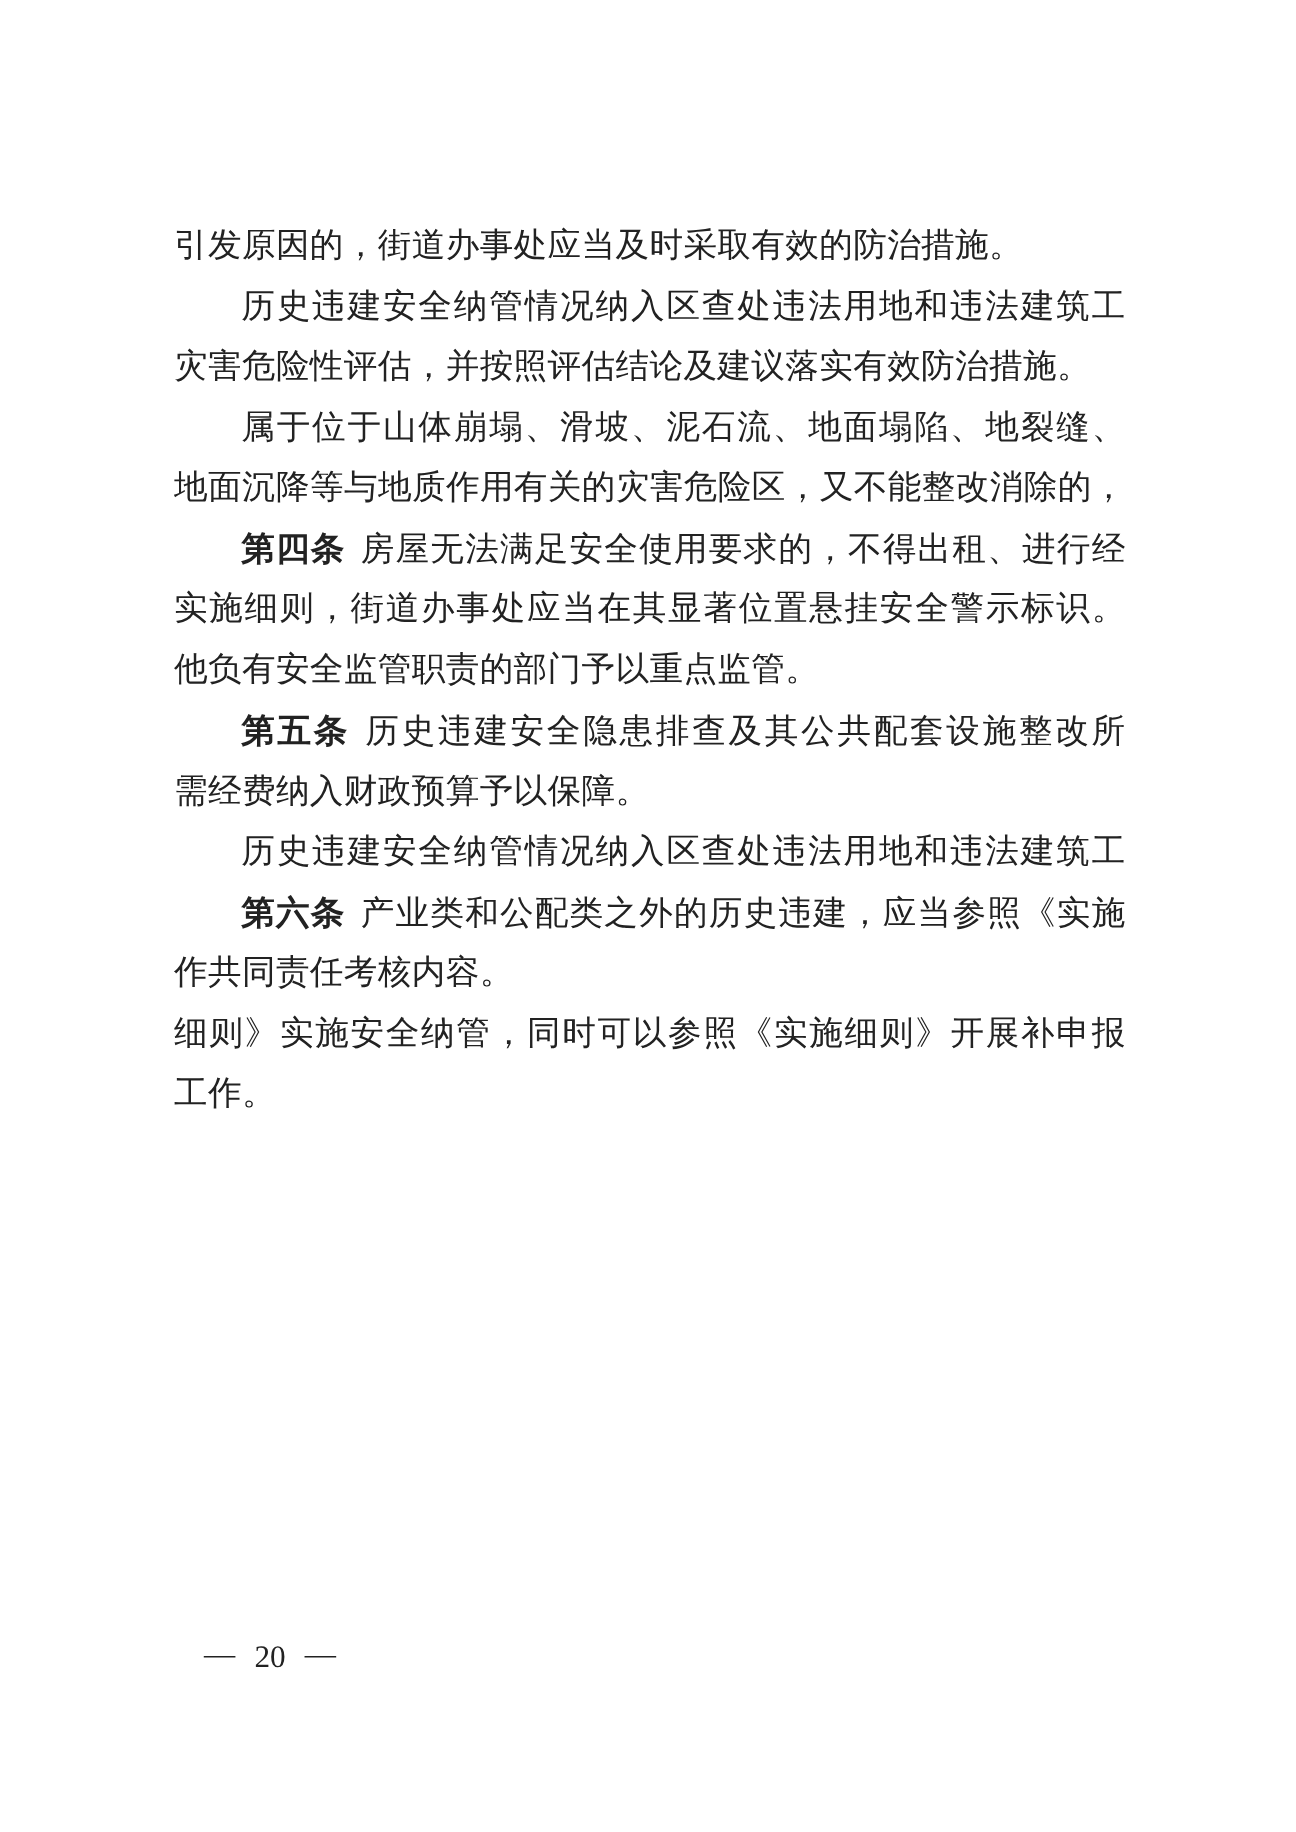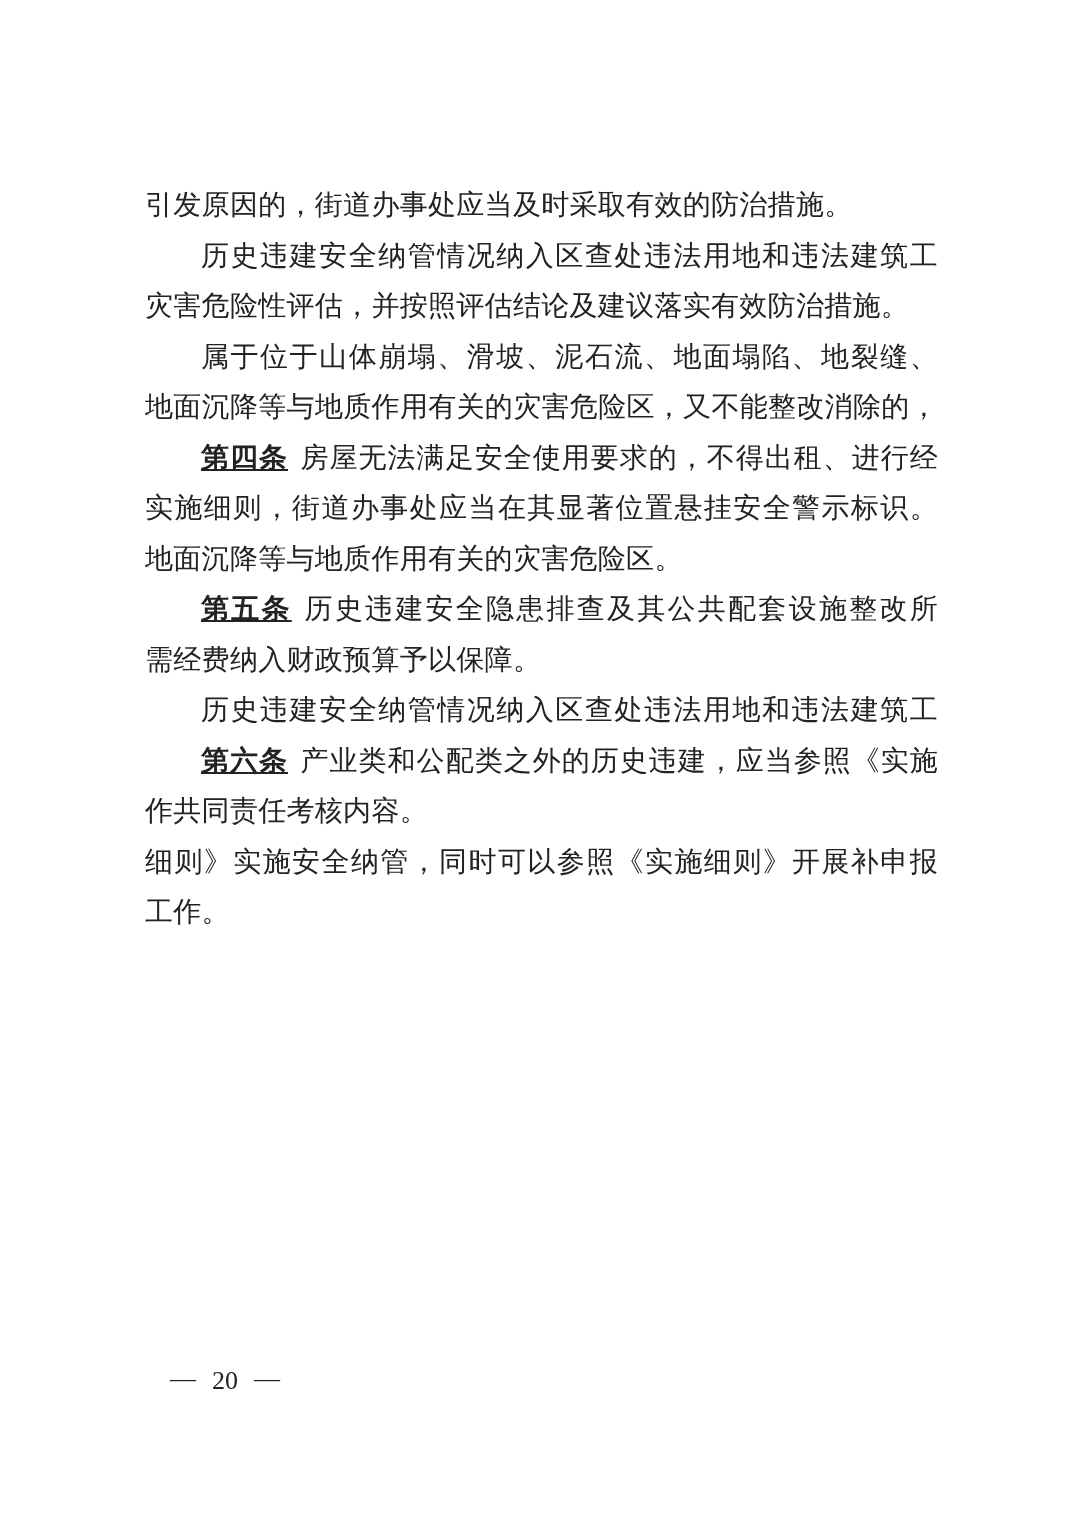--- a/index.html
+++ b/index.html
@@ -36,21 +36,20 @@
     text-indent: 2em;
   }
   .line.justify {
     text-align: justify;
     text-align-last: justify;
   }
   .article-label {
     font-weight: 700;
     font-family: "Liberation Sans", sans-serif;
     margin-right: 0.45em;
-    text-decoration: underline;
   }
   
   .page-footer {
     position: absolute;
     left: 170px;
     top: 1366px;
     display: inline-flex;
     align-items: center;
     gap: 16px;
     font-size: 26px;
@@ -68,21 +67,21 @@
 <div class="page">
 
   <main class="text-block" id="body-lines">
       <div class="line"><span>引发原因的，街道办事处应当及时采取有效的防治措施。</span></div>
       <div class="line indent justify"><span>历史违建安全纳管情况纳入区查处违法用地和违法建筑工</span></div>
       <div class="line"><span>灾害危险性评估，并按照评估结论及建议落实有效防治措施。</span></div>
       <div class="line indent justify"><span>属于位于山体崩塌、滑坡、泥石流、地面塌陷、地裂缝、</span></div>
       <div class="line justify"><span>地面沉降等与地质作用有关的灾害危险区，又不能整改消除的，</span></div>
       <div class="line indent justify"><span class="article-label">第四条</span><span>房屋无法满足安全使用要求的，不得出租、进行经</span></div>
       <div class="line justify"><span>实施细则，街道办事处应当在其显著位置悬挂安全警示标识。</span></div>
-      <div class="line"><span>地面沉降等与地质作用有关的灾害危险区。</span></div>
+      <div class="line"><span>他负有安全监管职责的部门予以重点监管。</span></div>
       <div class="line indent justify"><span class="article-label">第五条</span><span>历史违建安全隐患排查及其公共配套设施整改所</span></div>
       <div class="line"><span>需经费纳入财政预算予以保障。</span></div>
       <div class="line indent justify"><span>历史违建安全纳管情况纳入区查处违法用地和违法建筑工</span></div>
       <div class="line indent justify"><span class="article-label">第六条</span><span>产业类和公配类之外的历史违建，应当参照《实施</span></div>
       <div class="line"><span>作共同责任考核内容。</span></div>
       <div class="line justify"><span>细则》实施安全纳管，同时可以参照《实施细则》开展补申报</span></div>
       <div class="line"><span>工作。</span></div>
     </main>
 
   <footer class="page-footer">

